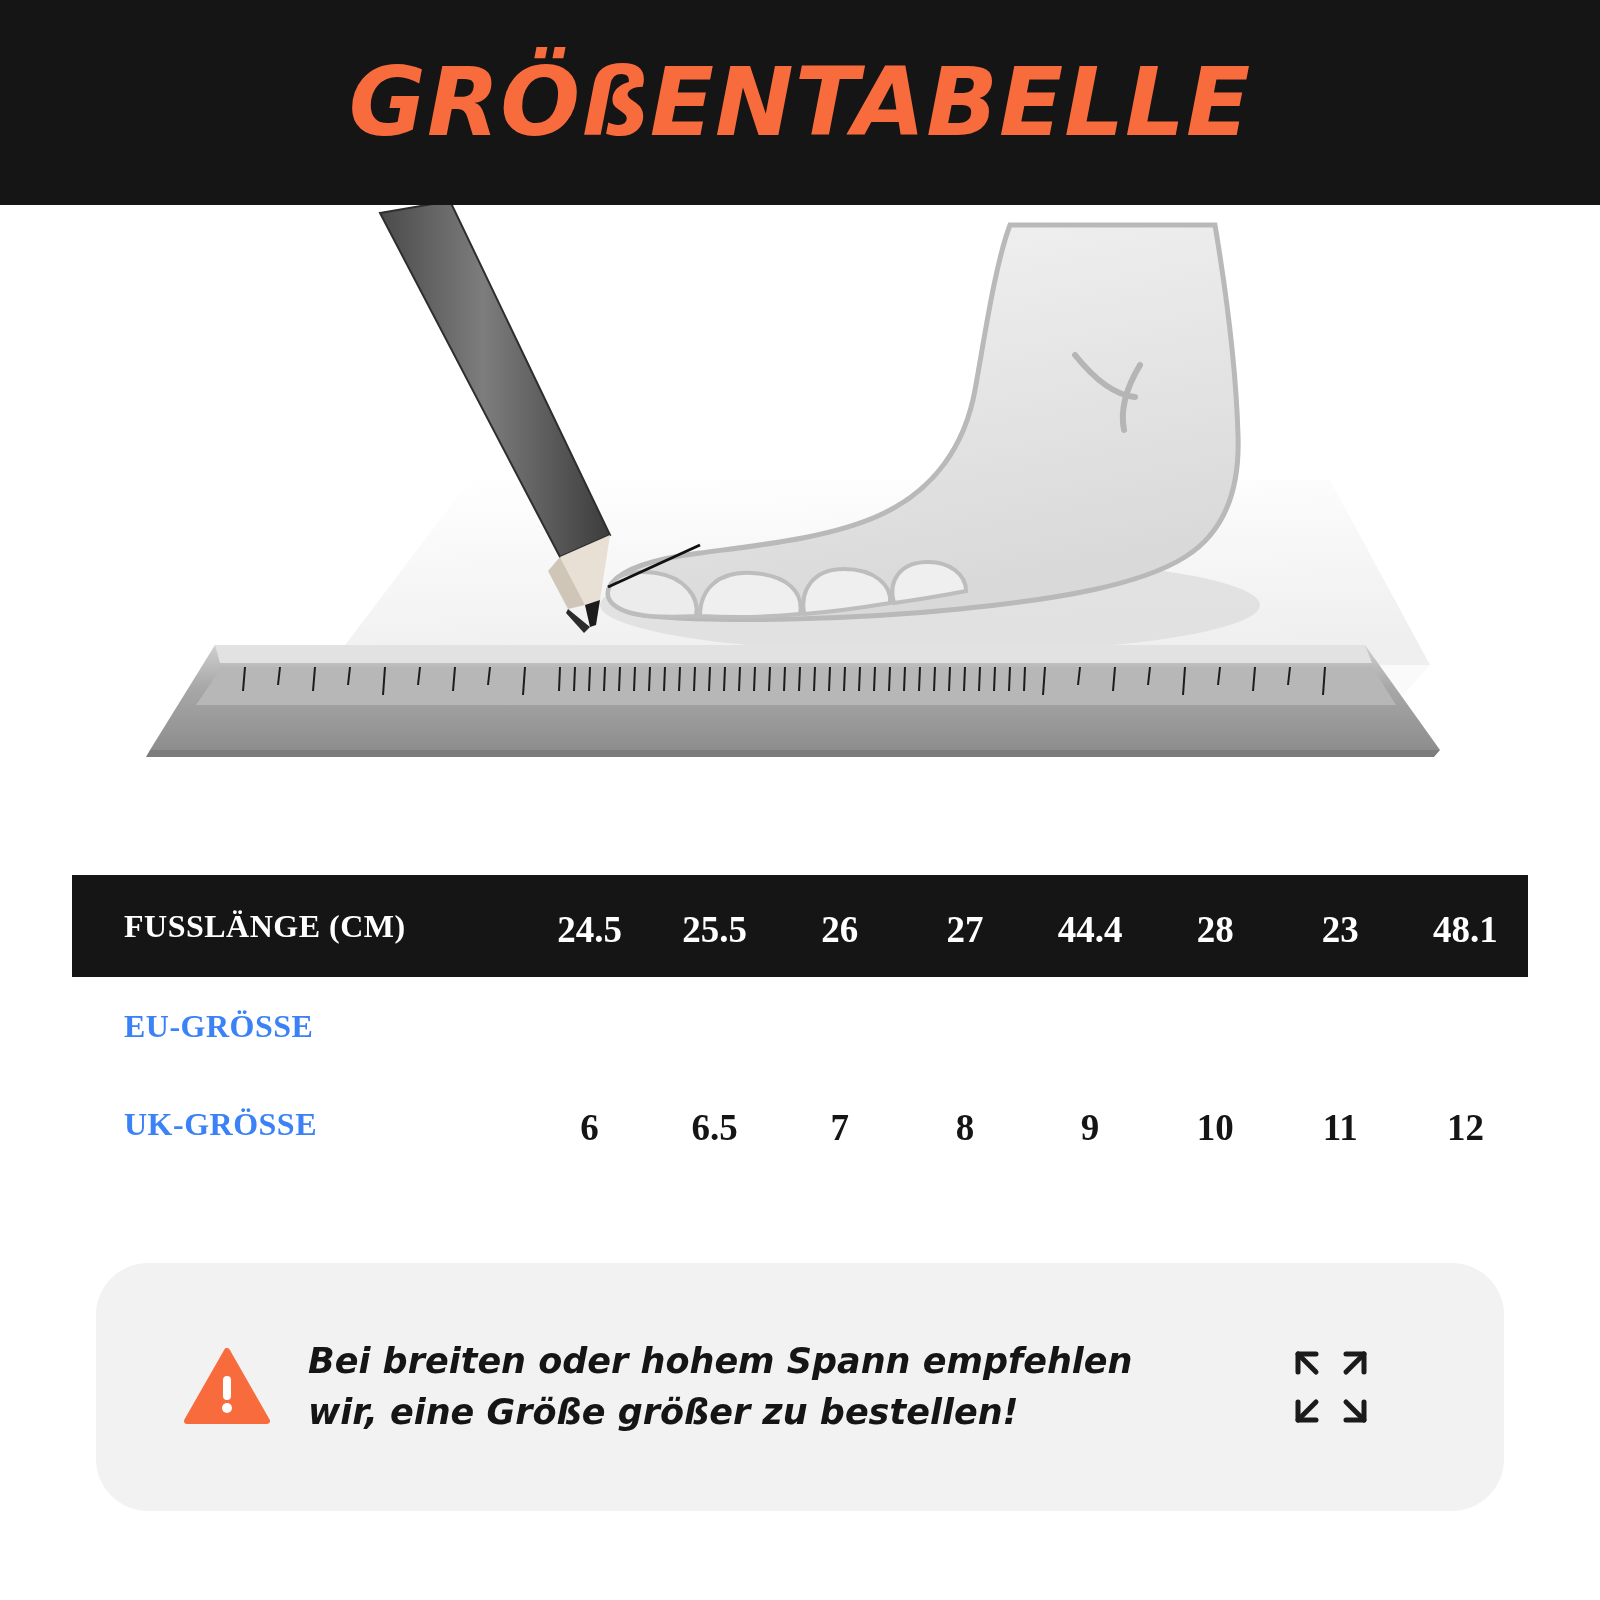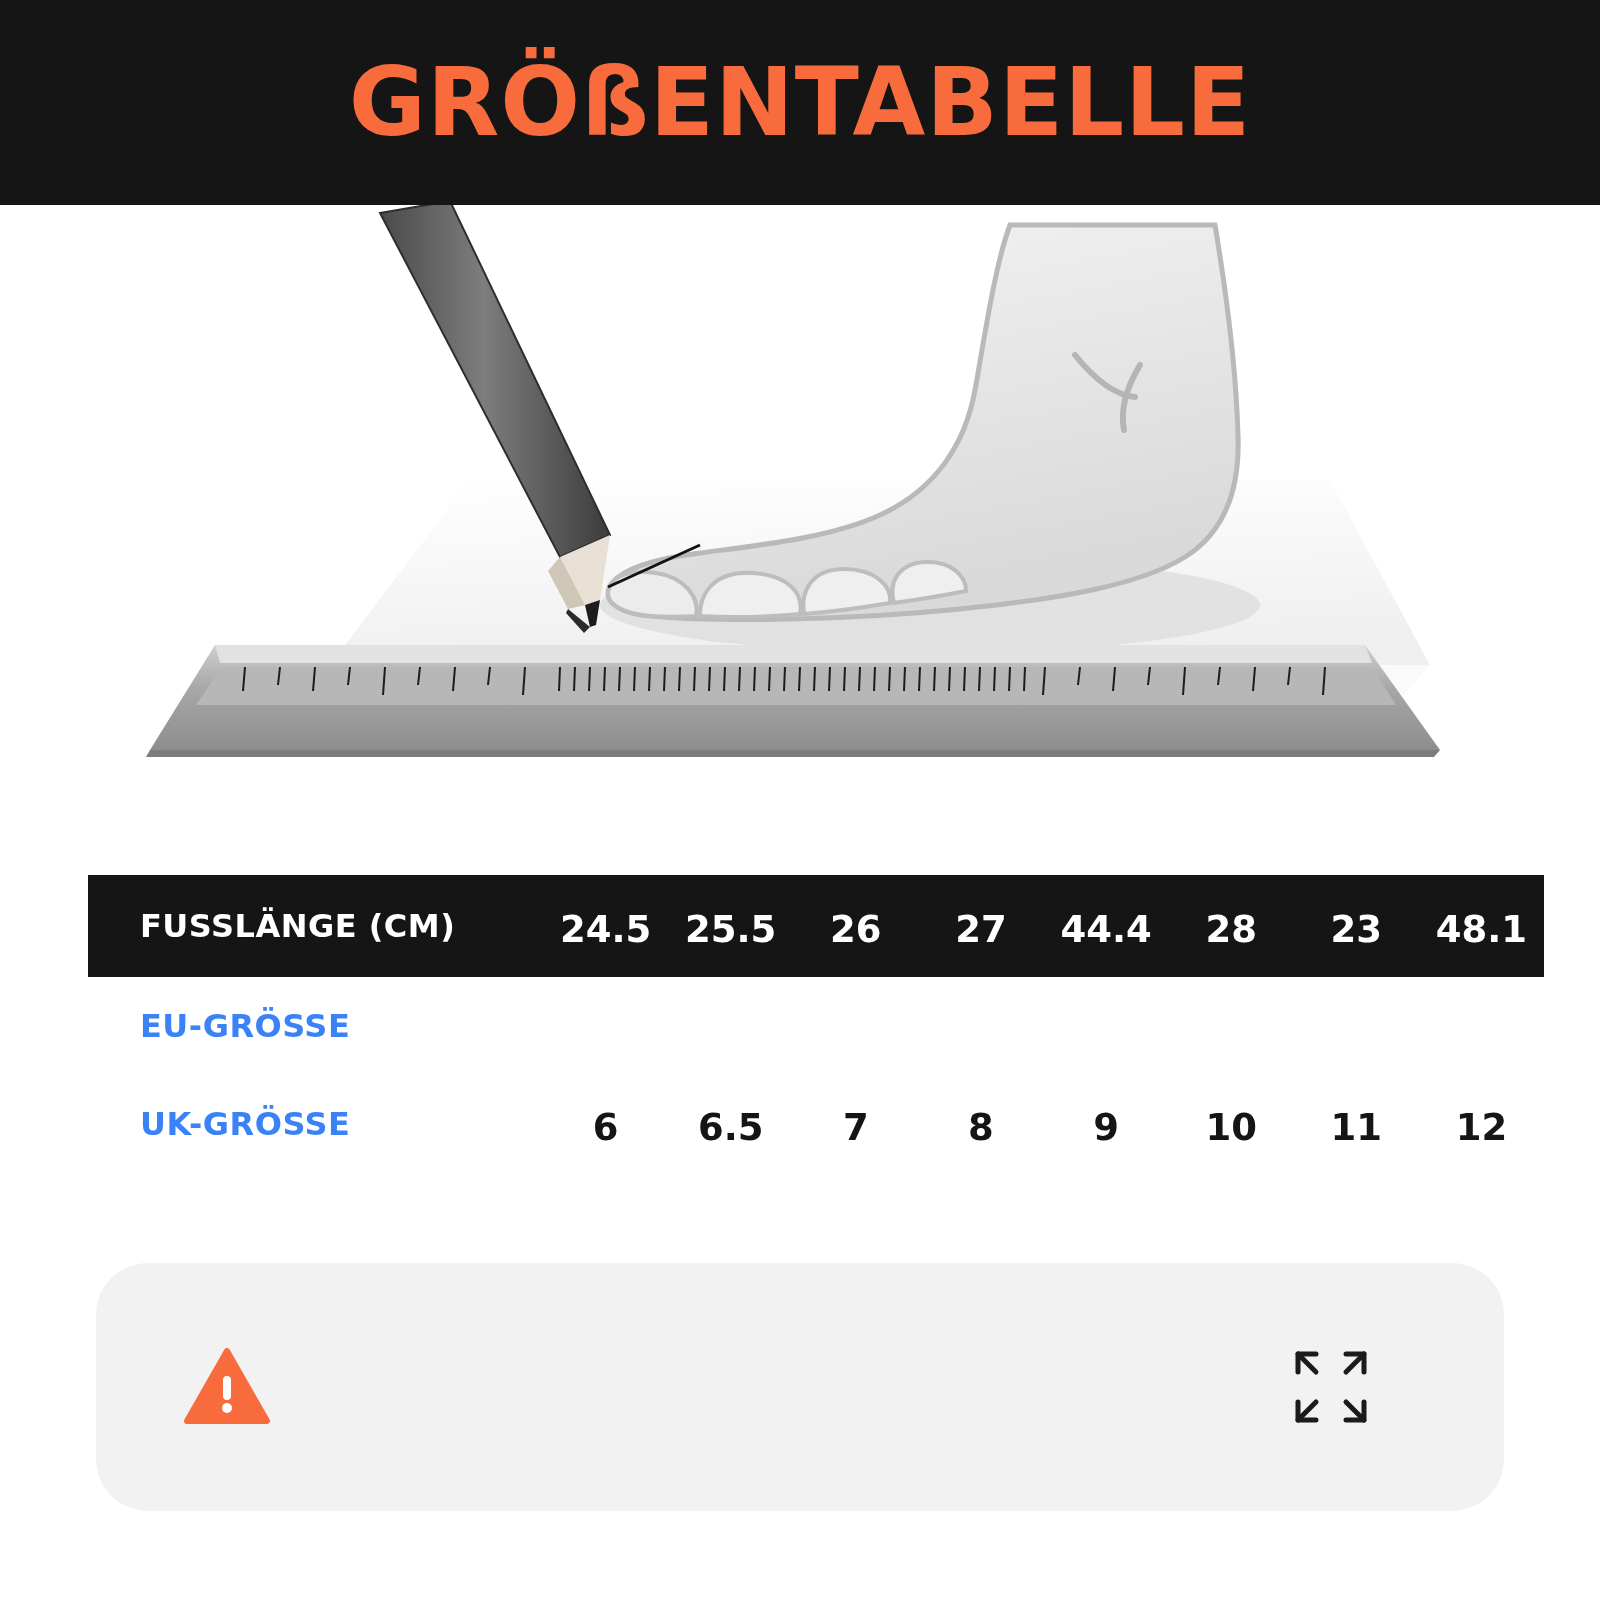--- a/index.html
+++ b/index.html
@@ -9,43 +9,44 @@
     font-family: "DejaVu Sans", "Liberation Sans", sans-serif;
     overflow: hidden;
   }
   .page { position: relative; width: 1600px; height: 1600px; background:#fff; }
 
   
   .header {
     position: absolute; top: 0; left: 0;
     width: 1600px; height: 205px;
     background: #151515;
-    display: flex; align-items: center; justify-content: center;
+    display: flex; align-items: center; justify-content: center; font-style: italic;
   }
   .header-title {
     color: #f86b3c;
     font-size: 94px;
     font-weight: 800;
     letter-spacing: 1px;
     line-height: 1;
     font-family: "DejaVu Sans", "Liberation Sans", sans-serif;
   }
 
   
   .illustration {
     position: absolute;
     top: 205px; left: 0;
     width: 1600px; height: 650px;
   }
 
   
   .table-wrap {
     position: absolute;
-    top: 875px; left: 88px;
+    top: 875px; left: 72px;
     width: 1456px;
+    font-family: Liberation Serif, serif;
   }
   .row {
     display: flex; align-items: center;
     height: 98px;
   }
   .row.head {
     background: #151515;
     height: 102px;
   }
   .row .label {
@@ -261,20 +262,24 @@
   </div>
 
   <div class="note">
     <div class="warn-icon">
       <svg width="86" height="78" viewBox="0 0 86 78" xmlns="http://www.w3.org/2000/svg">
         <path d="M43 3 L83 73 L3 73 Z" fill="#f86b3c" stroke="#f86b3c" stroke-width="6" stroke-linejoin="round"></path>
         <rect x="39" y="28" width="8" height="24" rx="4" fill="#ffffff"></rect>
         <circle cx="43" cy="60" r="5" fill="#ffffff"></circle>
       </svg>
     </div>
+    <div class="note-text">
+      <div>Bei breiten oder hohem Spann empfehlen</div>
+      <div>wir, eine Größe größer zu bestellen!</div>
+    </div>
     <div class="expand-icon">
       <svg width="90" height="90" viewBox="0 0 90 90" xmlns="http://www.w3.org/2000/svg">
         <g stroke="#1b1b1b" stroke-width="5" stroke-linecap="round" stroke-linejoin="round" fill="none">
           <path d="M30 12 L12 12 L12 30"></path>
             <path d="M12 12 L30 30"></path>
           <path d="M60 12 L78 12 L78 30"></path>
             <path d="M78 12 L60 30"></path>
           <path d="M30 78 L12 78 L12 60"></path>
             <path d="M12 78 L30 60"></path>
           <path d="M60 78 L78 78 L78 60"></path>

